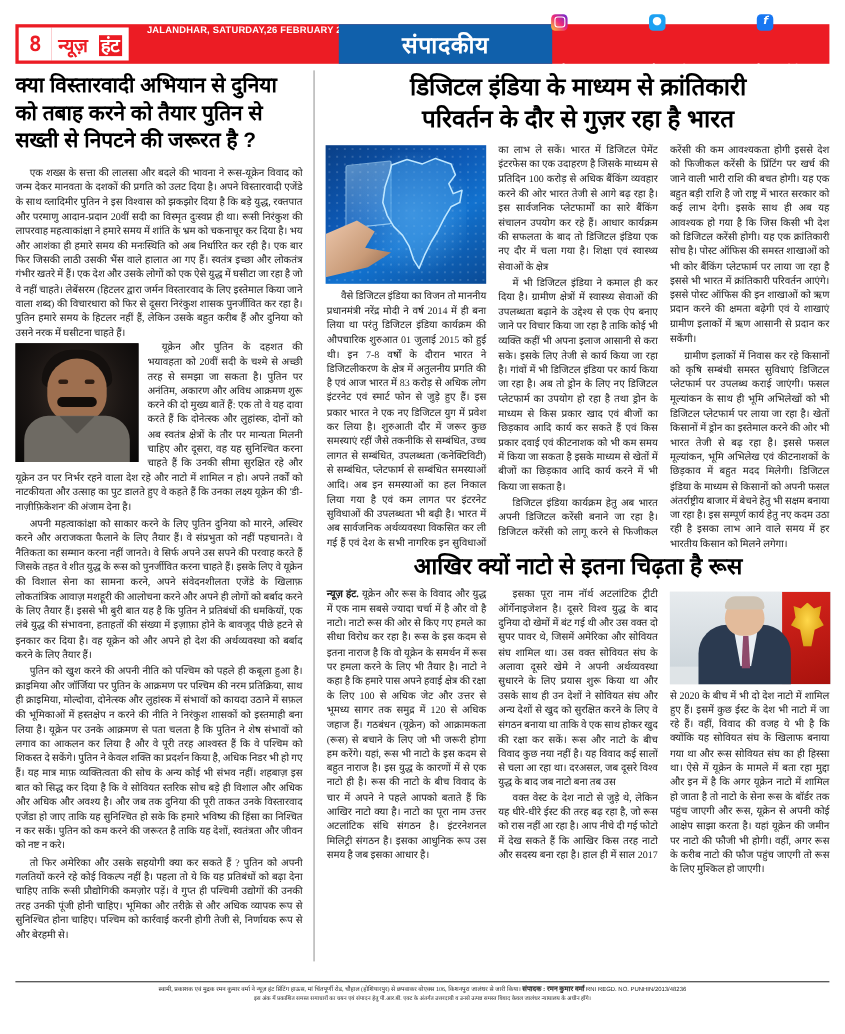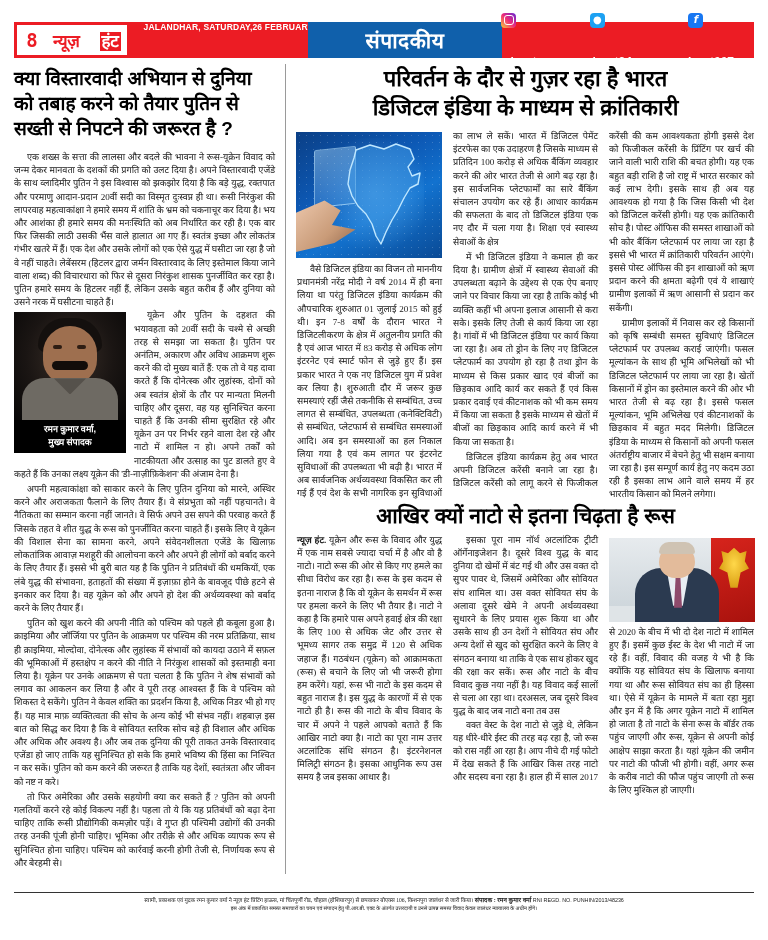--- a/index.html
+++ b/index.html
@@ -25,21 +25,21 @@
     font-weight:bold;font-size:19px;line-height:1;
   }
   .logo-box{
     background:#fff;margin:3px 0;padding:0 6px;
     display:flex;align-items:center;justify-content:center;
   }
   .logo-text{
     color:#ec1c24;font-family:"Liberation Sans","DejaVu Sans",sans-serif;
     font-weight:bold;font-size:17px;letter-spacing:-0.3px;white-space:nowrap;
   }
-  .logo-text .hunt{ background:#ec1c24;color:#fff;padding:0 2px;margin-left:20px;text-align:right;}
+  .logo-text .hunt{ background:#ec1c24;color:#fff;padding:0 2px;margin-left:10px;text-align:right;}
   .dateblock{
     display:flex;flex-direction:row;justify-content:center;
     padding-left:17px;color:#fff;
     font-family:"Liberation Sans","DejaVu Sans",sans-serif;
     font-weight:bold;font-size:8.5px;line-height:11px;letter-spacing:.2px;
   }
   .section-tab{
     position:absolute;left:294px;top:0;width:194px;height:36px;
     background:#1060ab;display:flex;align-items:center;justify-content:center;
   }
@@ -233,38 +233,34 @@
           <div class="author-photo">
             <span class="ap-bg"></span>
               <span class="ap-hair"></span>
               <span class="ap-face"></span>
             <span class="ap-eyeL"></span>
               <span class="ap-eyeR"></span>
               <span class="ap-mous"></span>
             <span class="ap-body"></span>
               <span class="ap-collar"></span>
           </div>
-          <figcaption class="author-cap">
-            <div>रमन कुमार वर्मा,</div>
-            <div>मुख्य संपादक</div>
-          </figcaption>
         </figure>
 
         <p>यूक्रेन और पुतिन के दहशत की भयावहता को 20वीं सदी के चश्मे से अच्छी तरह से समझा जा सकता है। पुतिन पर अनंतिम, अकारण और अविध आक्रमण शुरू करने की दो मुख्य बातें हैं: एक तो वे यह दावा करते हैं कि दोनेत्स्क और लुहांस्क, दोनों को अब स्वतंत्र क्षेत्रों के तौर पर मान्यता मिलनी चाहिए और दूसरा, वह यह सुनिश्चित करना चाहते हैं कि उनकी सीमा सुरक्षित रहे और यूक्रेन उन पर निर्भर रहने वाला देश रहे और नाटो में शामिल न हो। अपने तर्कों को नाटकीयता और उत्साह का पुट डालते हुए वे कहते हैं कि उनका लक्ष्य यूक्रेन की 'डी-नाज़ीफ़िकेशन' की अंजाम देना है।</p>
         <p>अपनी महत्वाकांक्षा को साकार करने के लिए पुतिन दुनिया को मारने, अस्थिर करने और अराजकता फैलाने के लिए तैयार हैं। वे संप्रभुता को नहीं पहचानते। वे नैतिकता का सम्मान करना नहीं जानते। वे सिर्फ अपने उस सपने की परवाह करते हैं जिसके तहत वे शीत युद्ध के रूस को पुनर्जीवित करना चाहते हैं। इसके लिए वे यूक्रेन की विशाल सेना का सामना करने, अपने संवेदनशीलता एजेंडे के खिलाफ़ लोकतांत्रिक आवाज़ मशहूरी की आलोचना करने और अपने ही लोगों को बर्बाद करने के लिए तैयार हैं। इससे भी बुरी बात यह है कि पुतिन ने प्रतिबंधों की धमकियों, एक लंबे युद्ध की संभावना, हताहतों की संख्या में इज़ाफ़ा होने के बावजूद पीछे हटने से इनकार कर दिया है। वह यूक्रेन को और अपने हो देश की अर्थव्यवस्था को बर्बाद करने के लिए तैयार हैं।</p>
         <p>पुतिन को खुश करने की अपनी नीति को पश्चिम को पहले ही कबूला हुआ है। क्राइमिया और जॉर्जिया पर पुतिन के आक्रमण पर पश्चिम की नरम प्रतिक्रिया, साथ ही क्राइमिया, मोल्दोवा, दोनेत्स्क और लुहांस्क में संभावों को कायदा उठाने में सफ़ल की भूमिकाओं में हस्तक्षेप न करने की नीति ने निरंकुश शासकों को इस्तमाही बना लिया है। यूक्रेन पर उनके आक्रमण से पता चलता है कि पुतिन ने शेष संभावों को लगाव का आकलन कर लिया है और वे पूरी तरह आश्वस्त हैं कि वे पश्चिम को शिकस्त दे सकेंगे। पुतिन ने केवल शक्ति का प्रदर्शन किया है, अधिक निडर भी हो गए हैं। यह मात्र माफ़ व्यक्तित्वता की सोच के अन्य कोई भी संभव नहीं। शहबाज़ इस बात को सिद्ध कर दिया है कि वे सोवियत स्तरिक सोच बड़े ही विशाल और अधिक और अधिक और अवश्य है। और जब तक दुनिया की पूरी ताकत उनके विस्तारवाद एजेंडा हो जाए ताकि यह सुनिश्चित हो सके कि हमारे भविष्य की हिंसा का निश्चित न कर सकें। पुतिन को कम करने की जरूरत है ताकि यह देशों, स्वतंत्रता और जीवन को नष्ट न करे।</p>
         <p>तो फिर अमेरिका और उसके सहयोगी क्या कर सकते हैं ? पुतिन को अपनी गलतियों करने रहे कोई विकल्प नहीं है। पहला तो ये कि यह प्रतिबंधों को बढ़ा देना चाहिए ताकि रूसी प्रौद्योगिकी कमज़ोर पड़ें। वे गुप्त ही पश्चिमी उद्योगों की उनकी तरह उनकी पूंजी होनी चाहिए। भूमिका और तरीक़े से और अधिक व्यापक रूप से सुनिश्चित होना चाहिए। पश्चिम को कार्रवाई करनी होगी तेजी से, निर्णायक रूप से और बेरहमी से।</p>
       </div>
     </div>
 
     <div class="col-right">
 
       <div class="hl-main">
+        <div>डिजिटल इंडिया के माध्यम से क्रांतिकारी</div>
         <div>परिवर्तन के दौर से गुज़र रहा है भारत</div>
-        <div>डिजिटल इंडिया के माध्यम से क्रांतिकारी</div>
       </div>
 
 
       <div class="art cols3">
         <figure class="di-fig">
           <div class="di-img">
             <span class="di-glow"></span>
             <span class="di-dots"></span>
             <span class="di-panel"></span>
             <svg class="di-map" viewBox="0 0 86 112">

